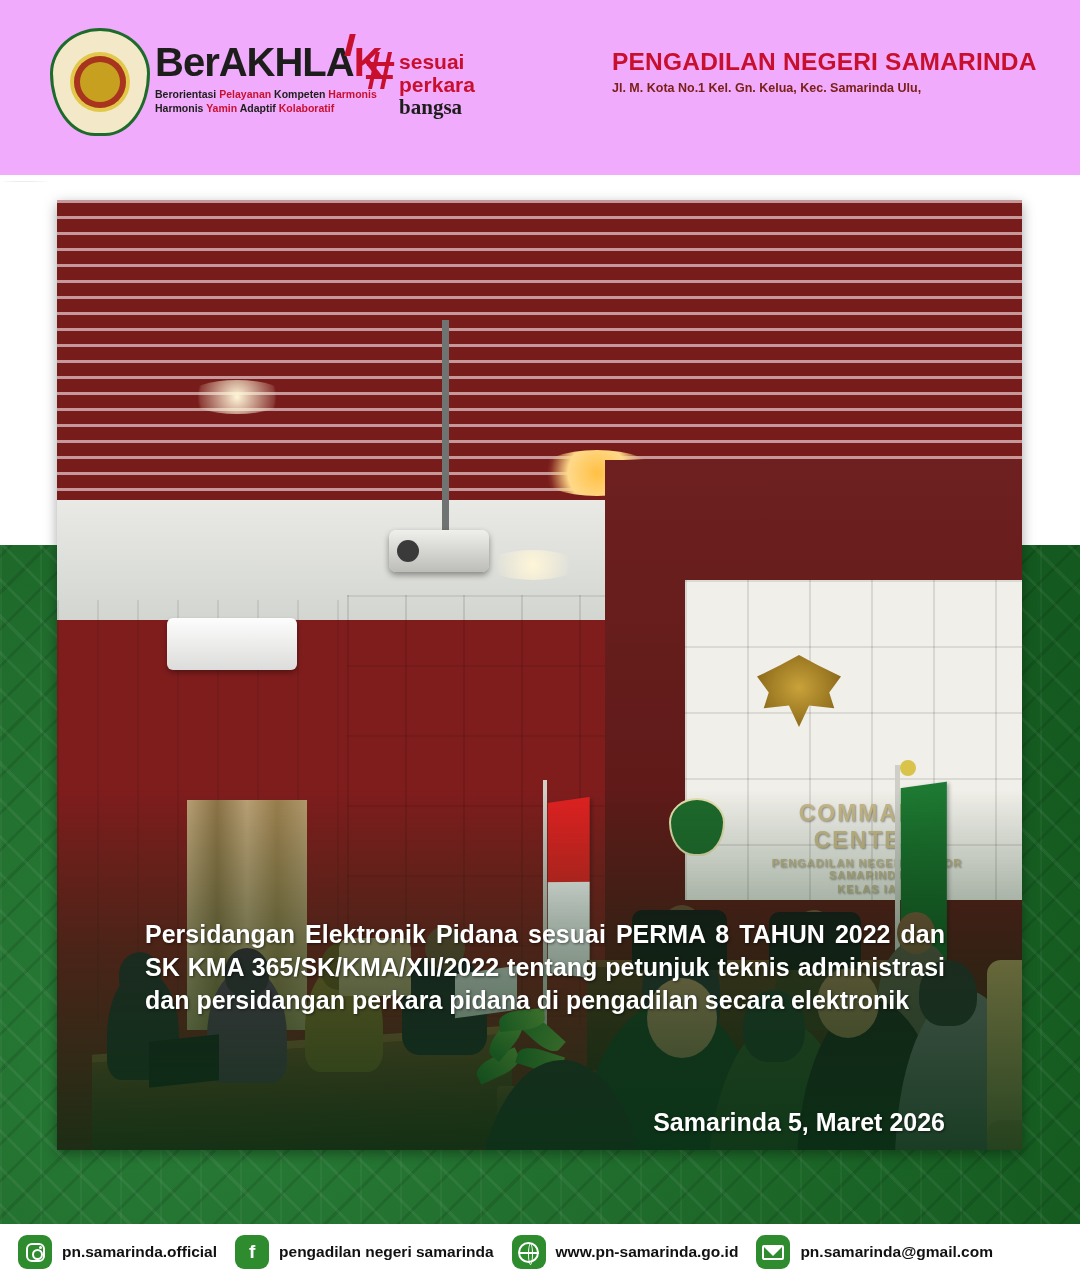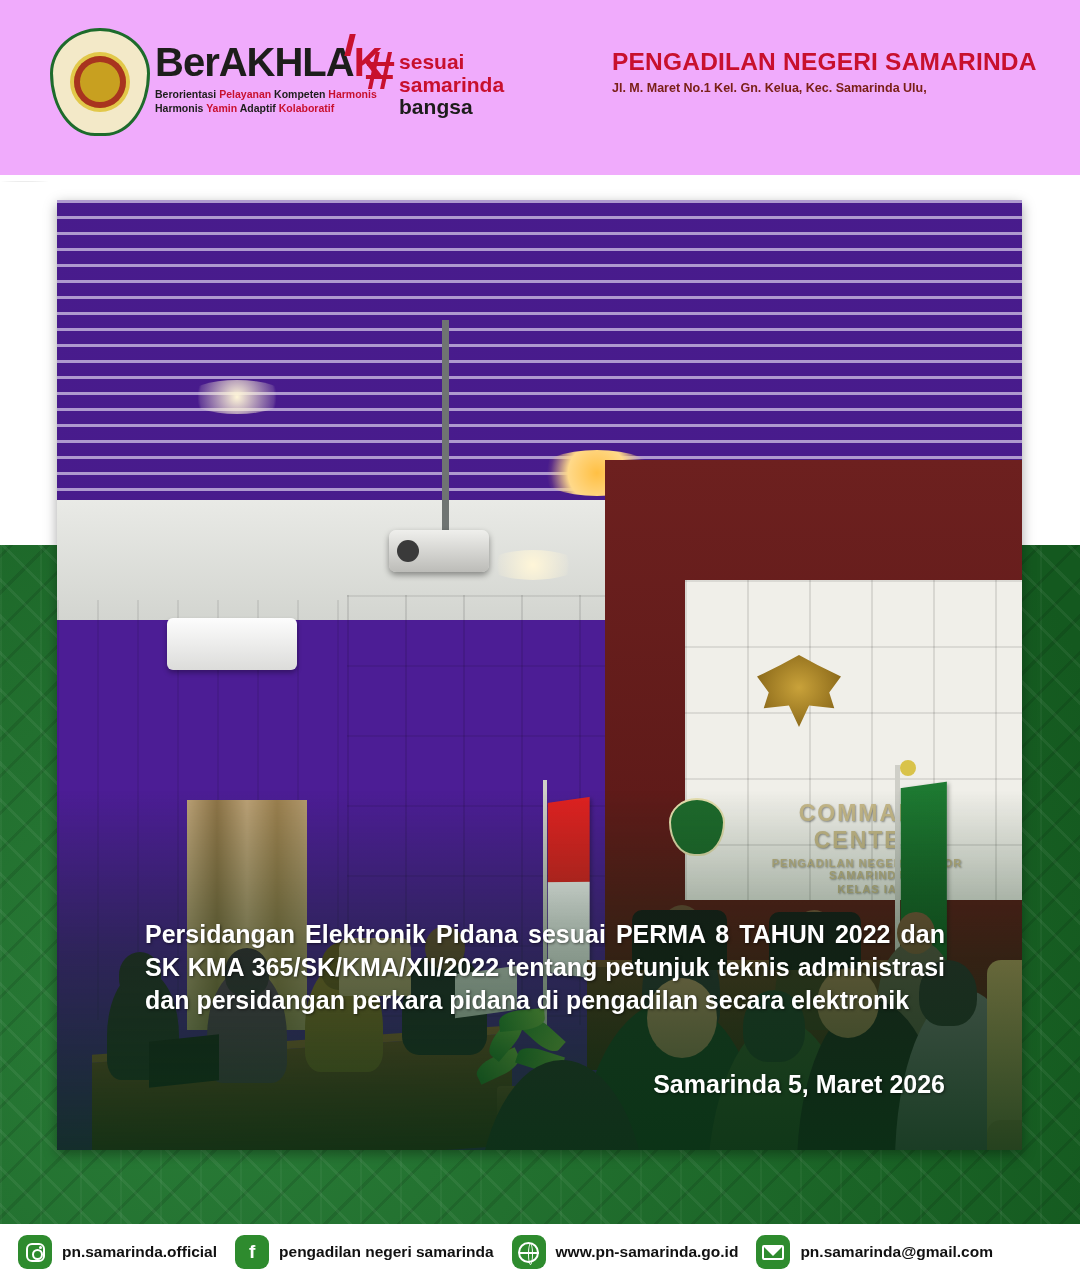--- a/index.html
+++ b/index.html
@@ -75,34 +75,34 @@
     transform:skewX(-14deg);
   }
 
   .bangga { position:absolute; left:365px; top:48px; display:flex; align-items:flex-start; }
   .bangga .hash {
     font-size:54px; font-weight:bold; color:#c8102e; line-height:0.85; margin-right:4px;
   }
   .bangga .words {
     font-size:21px; font-weight:bold; color:#c8102e; line-height:1.08; margin-top:3px;
   }
-  .bangga .words .dark { color:#1d1d1b; }
+  .bangga .words .dark { color:#1d1d1b;font-family:Liberation Serif, serif; }
 
   .header-right { position:absolute; left:612px; top:48px; }
   .header-right .title {
     font-size:24.5px; font-weight:bold; color:#c8102e; letter-spacing:0.2px;
   }
   .header-right .addr {
     font-size:12.5px; font-weight:bold; color:#7a2018; line-height:1.35; margin-top:4px;
   }
 
   
   .photo-frame {
     position:absolute; left:57px; top:200px; width:965px; height:950px;
-    background:#4c1d95; overflow:hidden; z-index:3;
+    background:#7f1d1d; overflow:hidden; z-index:3;
     box-shadow:0 4px 12px rgba(0,0,0,0.35);
   }
   .photo { position:absolute; inset:0; }
 
   
   .ceiling {
     position:absolute; left:0; top:0; width:965px; height:330px;
     background:linear-gradient(180deg,#cfd2d1 0%, #dcdedc 40%, #c6c9c6 100%);
     background-image:repeating-linear-gradient(180deg, rgba(255,255,255,0.55) 0 3px, rgba(0,0,0,0.06) 3px 16px);
   }
@@ -236,21 +236,21 @@
     background:linear-gradient(180deg, rgba(10,40,15,0) 0%, rgba(10,45,18,0.45) 45%, rgba(8,50,20,0.82) 100%);
   }
 
   
   .caption {
     position:absolute; left:88px; top:718px; width:800px;
     color:#ffffff; font-size:25px; font-weight:bold; line-height:1.32;
     text-align:justify; text-shadow:1px 1px 3px rgba(0,0,0,0.55);
   }
   .date {
-    position:absolute; left:88px; top:870px; width:800px; text-align:right;
+    position:absolute; left:88px; top:908px; width:800px; text-align:right;
     color:#ffffff; font-size:25px; font-weight:bold; text-shadow:1px 1px 3px rgba(0,0,0,0.55);
   }
 
   
   .footer {
     position:absolute; left:0; bottom:0; width:1080px; height:56px;
     background:#ffffff; display:flex; align-items:center; z-index:6;text-align:center;
   }
   .f-item { display:flex; align-items:center; }
   .f-icon {
@@ -290,29 +290,29 @@
     <div class="main"><span>BerAKHLA</span><span class="red">K</span></div>
     <div class="sub1"><span>Berorientasi </span><span class="r">Pelayanan </span><span>Kompeten </span><span class="r">Harmonis</span></div>
     <div class="sub2"><span>Harmonis </span><span class="r">Yamin </span><span>Adaptif </span><span class="r">Kolaboratif</span></div>
   </div>
   <div class="tick"></div>
 
   <div class="bangga">
     <div class="hash">#</div>
     <div class="words">
       <div>sesuai</div>
-      <div>samarinda</div>
+      <div>perkara</div>
       <div class="dark">bangsa</div>
     </div>
   </div>
 
   <div class="header-right">
     <div class="title">PENGADILAN NEGERI SAMARINDA</div>
     <div class="addr">
-      <div>Jl. M. Maret No.1 Kel. Gn. Kelua, Kec. Samarinda Ulu,</div>
+      <div>Jl. M. Kota No.1 Kel. Gn. Kelua, Kec. Samarinda Ulu,</div>
     </div>
   </div>
 </div>
 
 <div class="photo-frame">
   <div class="photo">
 
     <div class="ceiling"></div>
     <div class="ceiling-front"></div>
     <div class="ceil-light cl1"></div>

